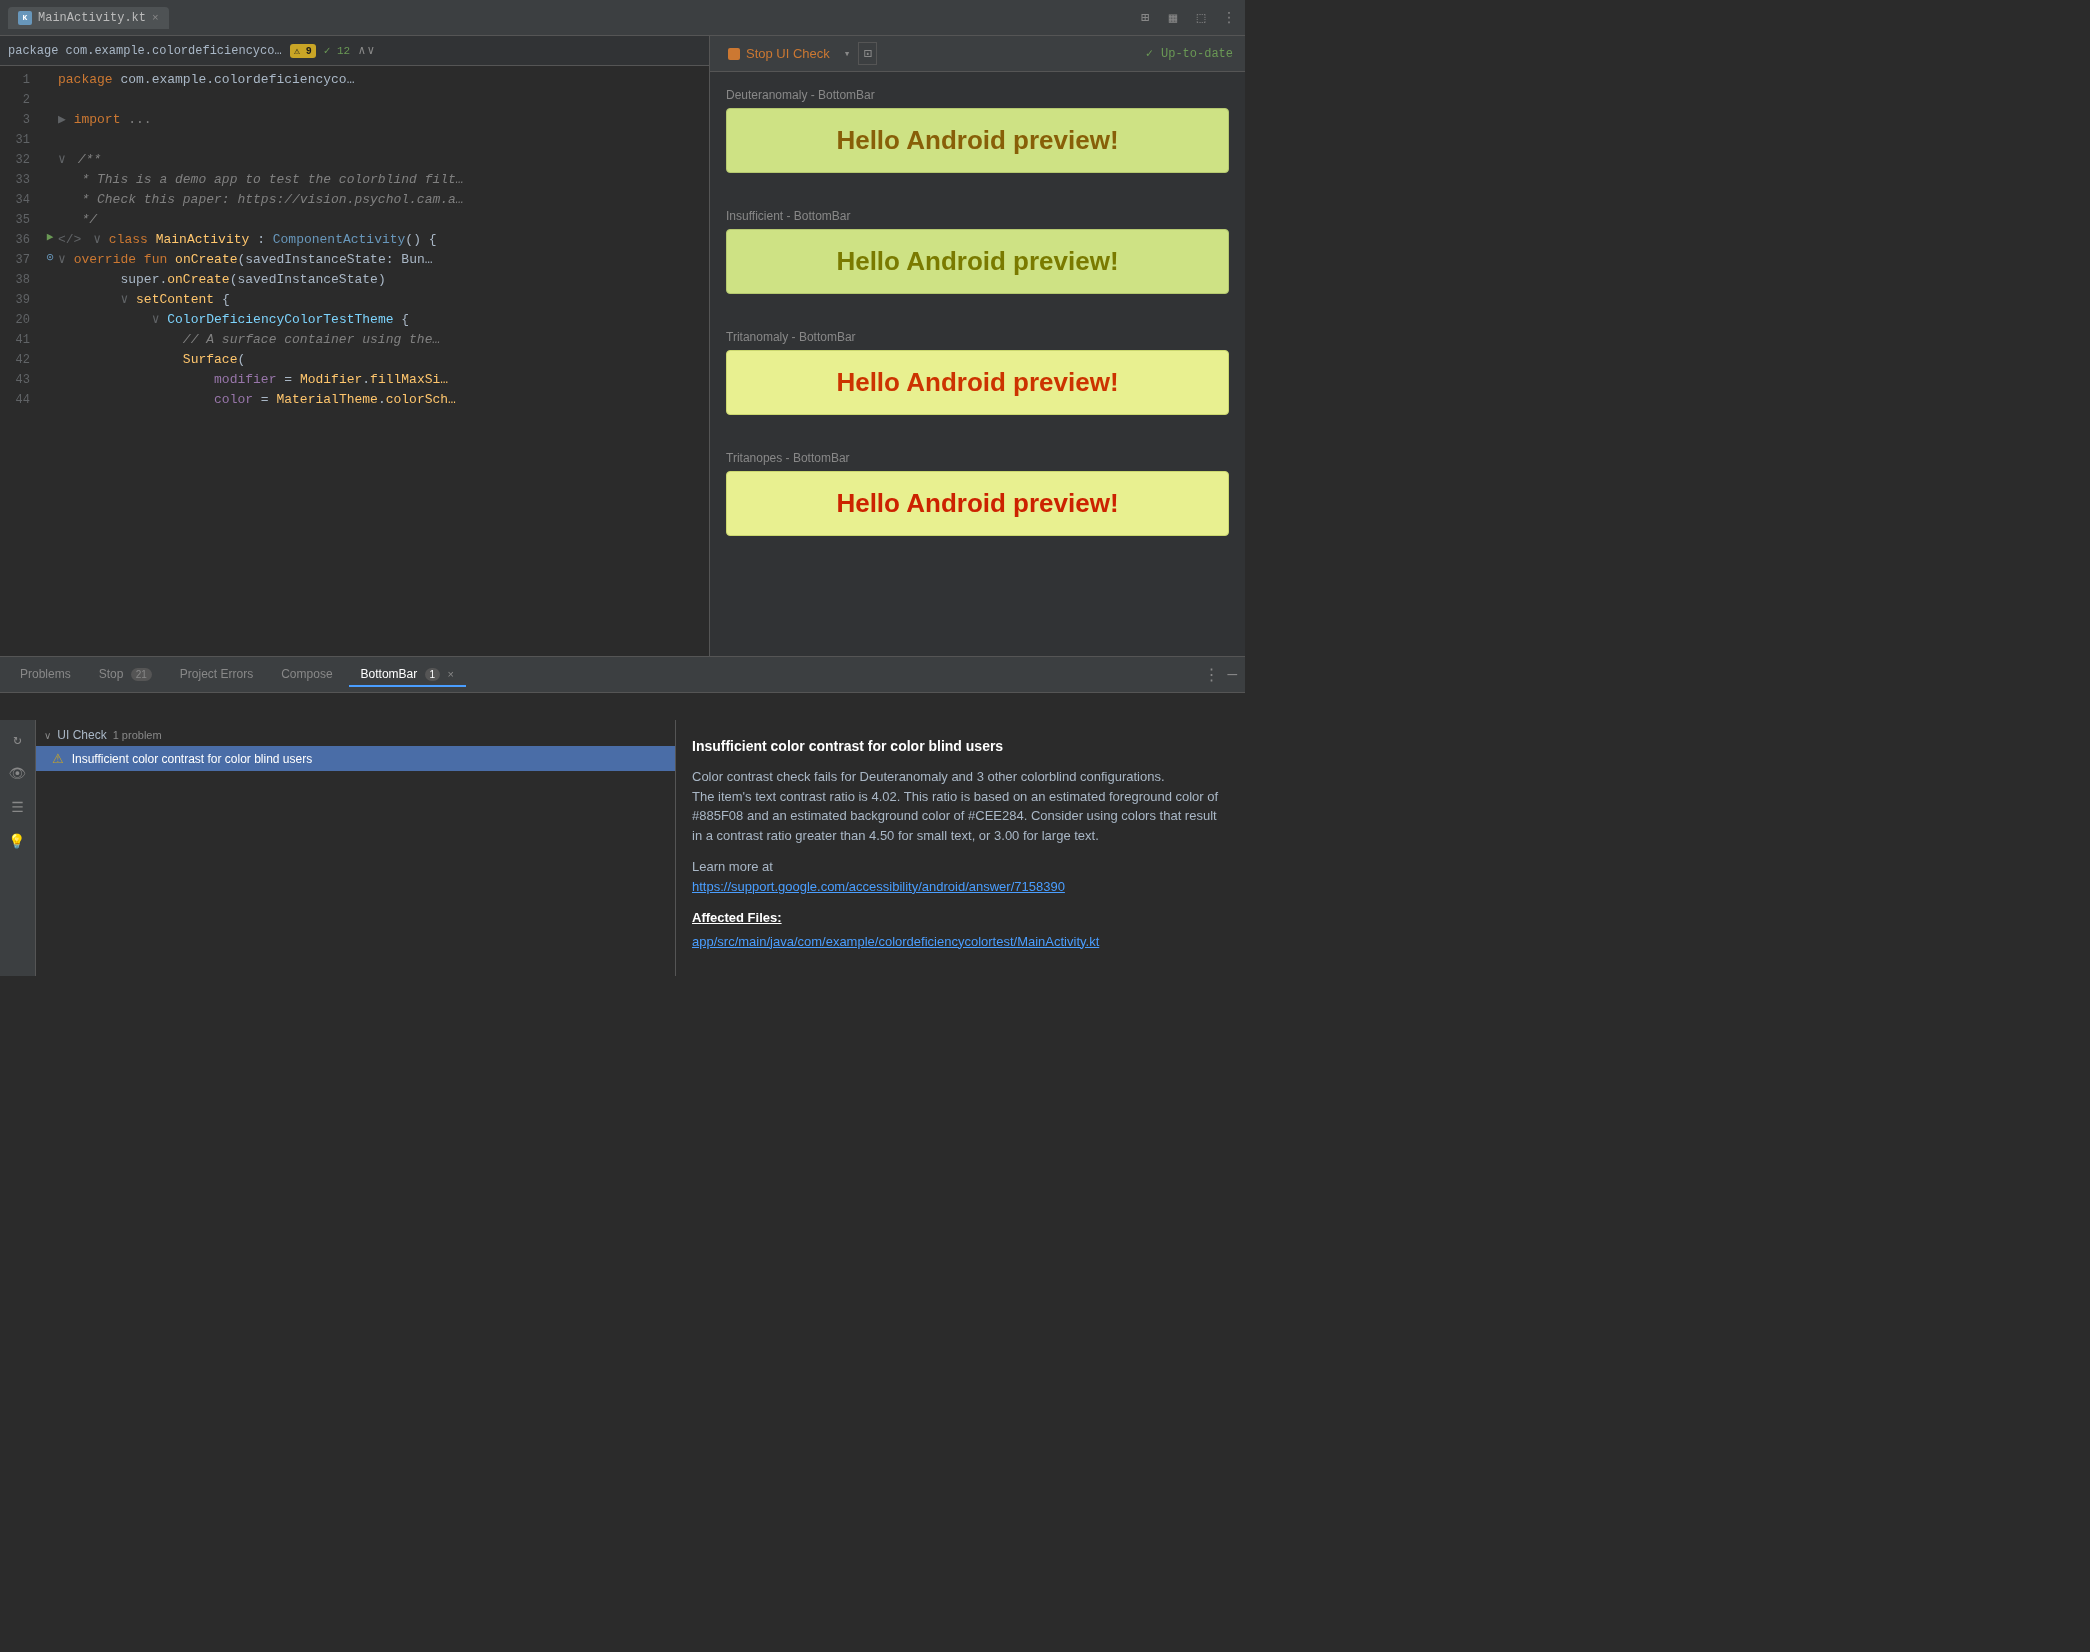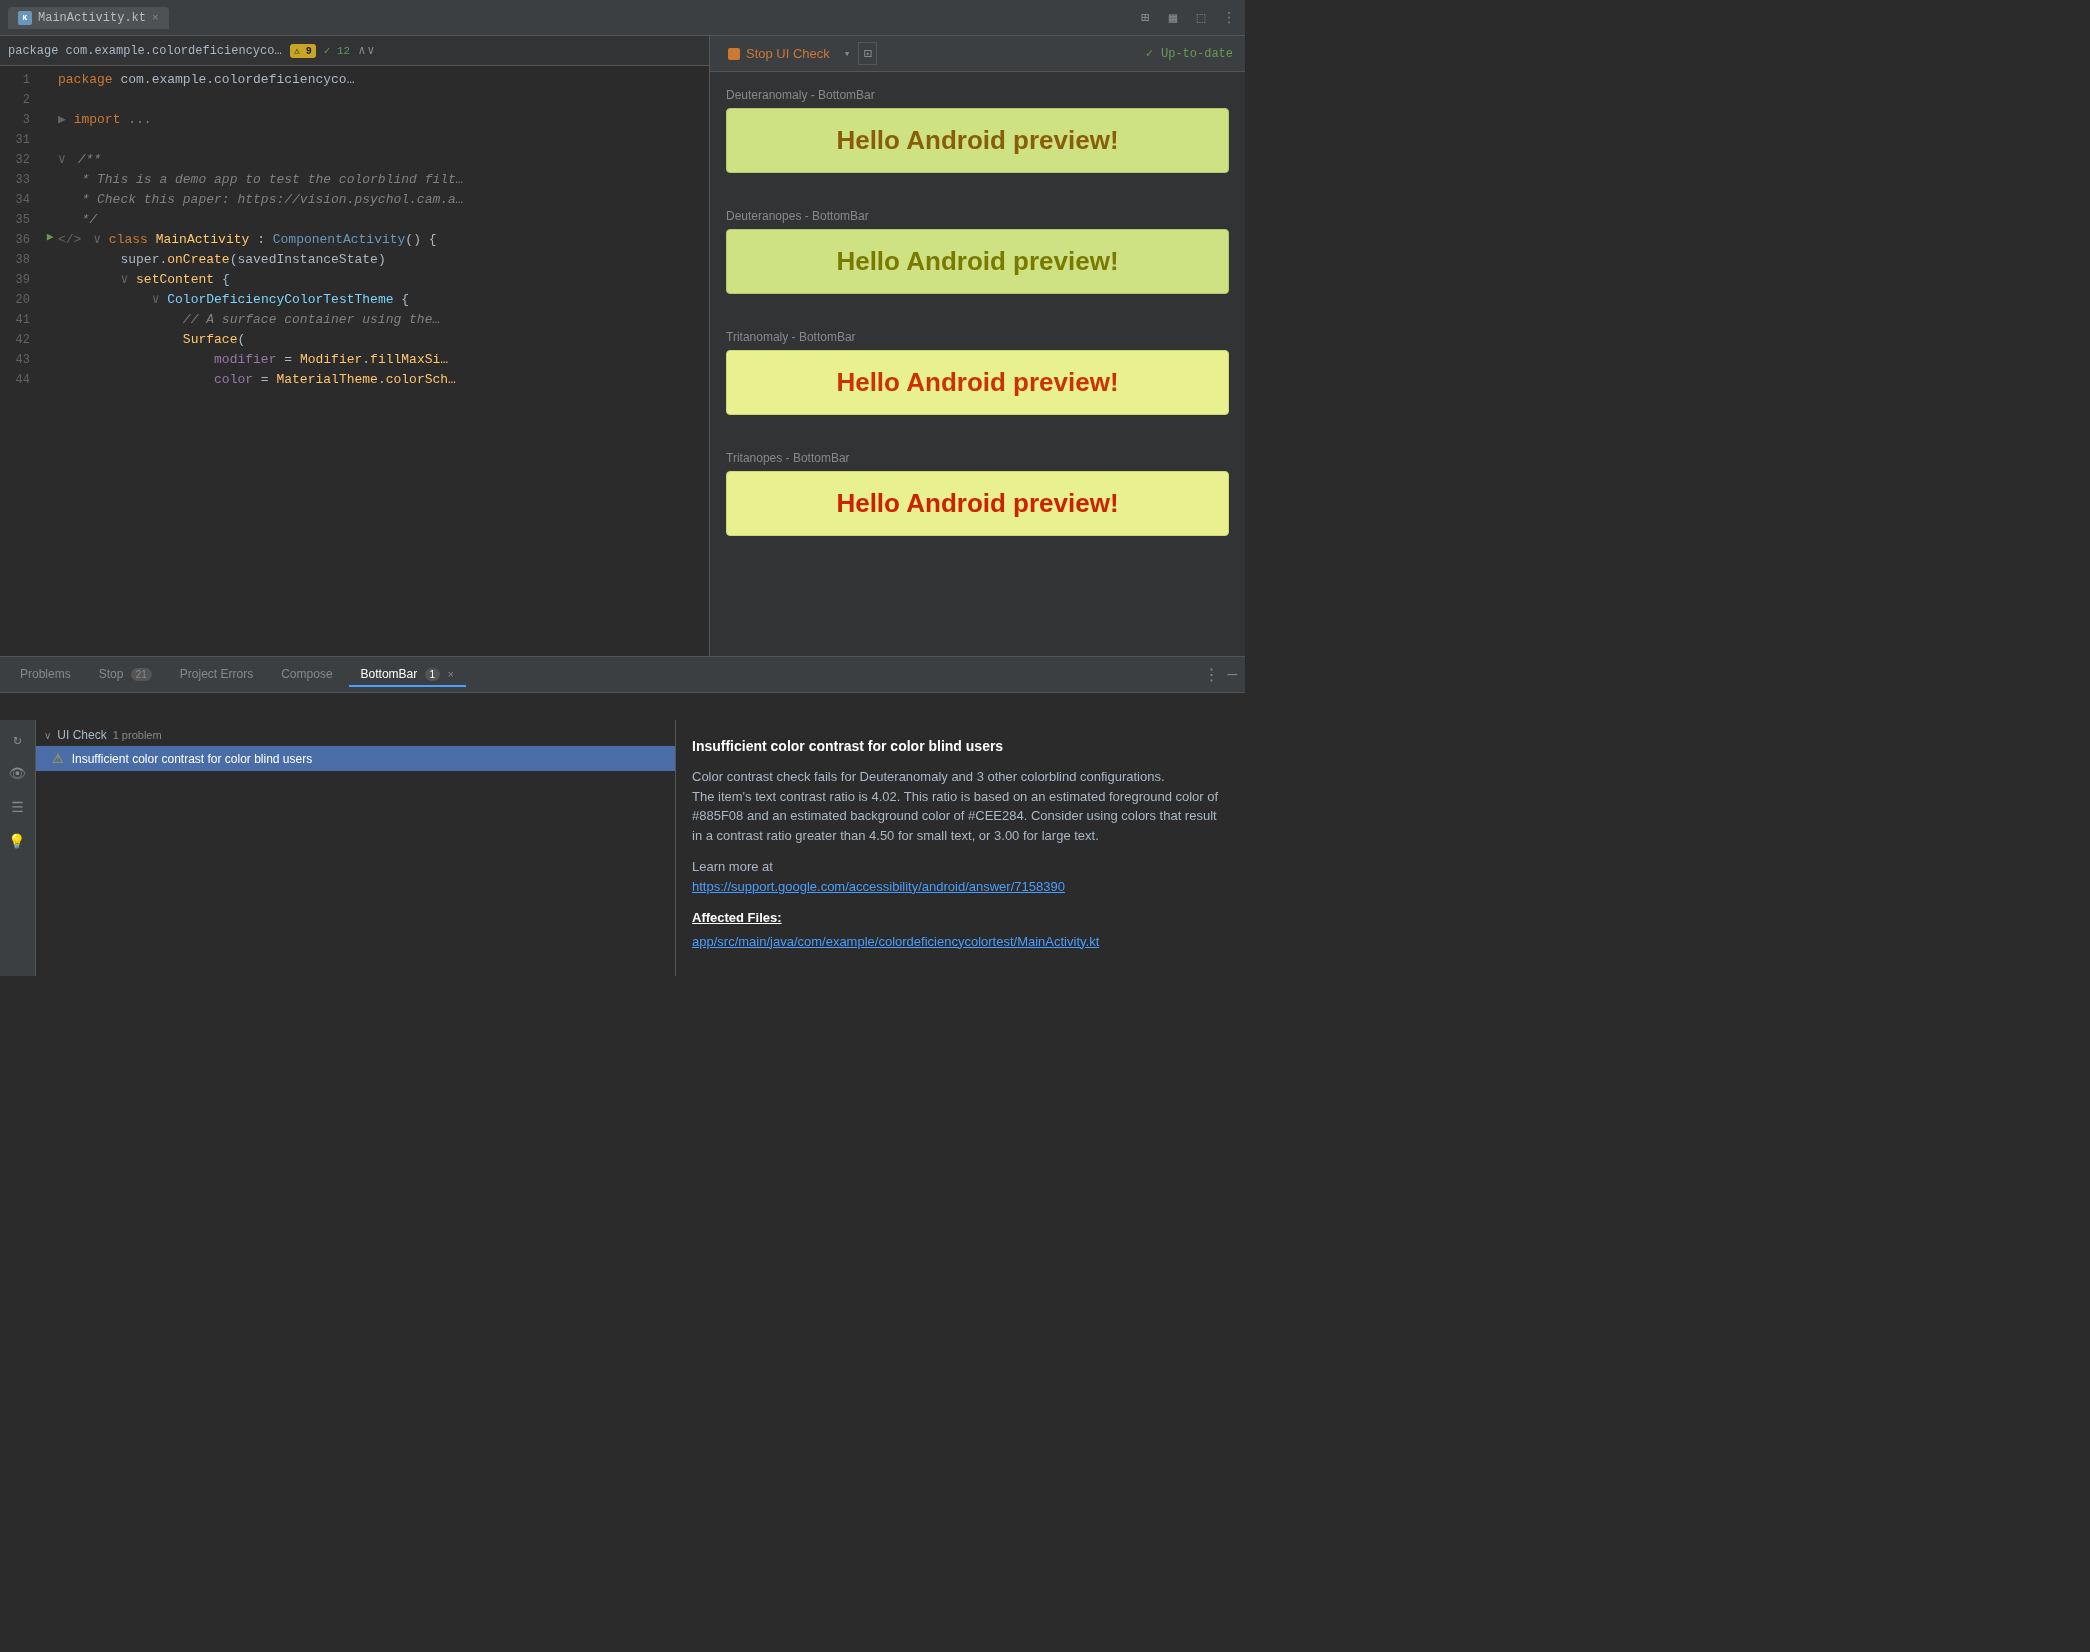--- a/index.html
+++ b/index.html
@@ -494,20 +494,27 @@
       </div>
 
       <div class="code-line">
         <span class="line-num">36</span>
         <span class="line-marker">
             <span style="color:#6a9955; font-size:11px">▶</span>
           </span>
         <span class="line-content"><span style="color:#606366; margin-right:4px">&lt;/&gt;</span> <span style="color:#606366">∨</span> <span class="kw-keyword">class</span> <span class="kw-class">MainActivity</span> <span class="kw-normal">: </span><span class="kw-type">ComponentActivity</span><span class="kw-normal">() {</span></span>
       </div>
 
+      <div class="code-line">
+        <span class="line-num">37</span>
+        <span class="line-marker">
+            <span style="color:#6897bb; font-size:12px">⊙</span>
+          </span>
+        <span class="line-content"><span style="color:#606366">∨</span> <span class="kw-keyword">override fun</span> <span class="kw-method">onCreate</span><span class="kw-normal">(savedInstanceState: Bun…</span></span>
+      </div>
 
       <div class="code-line">
         <span class="line-num">38</span>
         <span class="line-marker"></span>
         <span class="line-content">        <span class="kw-normal">super.</span><span class="kw-method">onCreate</span><span class="kw-normal">(savedInstanceState)</span></span>
       </div>
 
       <div class="code-line">
         <span class="line-num">39</span>
         <span class="line-marker"></span>
@@ -562,21 +569,21 @@
     <div class="preview-content">
 
       <div class="preview-section">
         <span class="preview-label">Deuteranomaly - BottomBar</span>
         <div class="preview-card card-deuteranomaly">
           <span class="preview-text text-deuteranomaly">Hello Android preview!</span>
         </div>
       </div>
 
       <div class="preview-section">
-        <span class="preview-label">Deuteranopes - BottomBar</span>
+        <span class="preview-label">Insufficient - BottomBar</span>
         <div class="preview-card card-deuteranopes">
           <span class="preview-text text-deuteranopes">Hello Android preview!</span>
         </div>
       </div>
 
       <div class="preview-section">
         <span class="preview-label">Tritanomaly - BottomBar</span>
         <div class="preview-card card-tritanomaly">
           <span class="preview-text text-tritanomaly">Hello Android preview!</span>
         </div>

